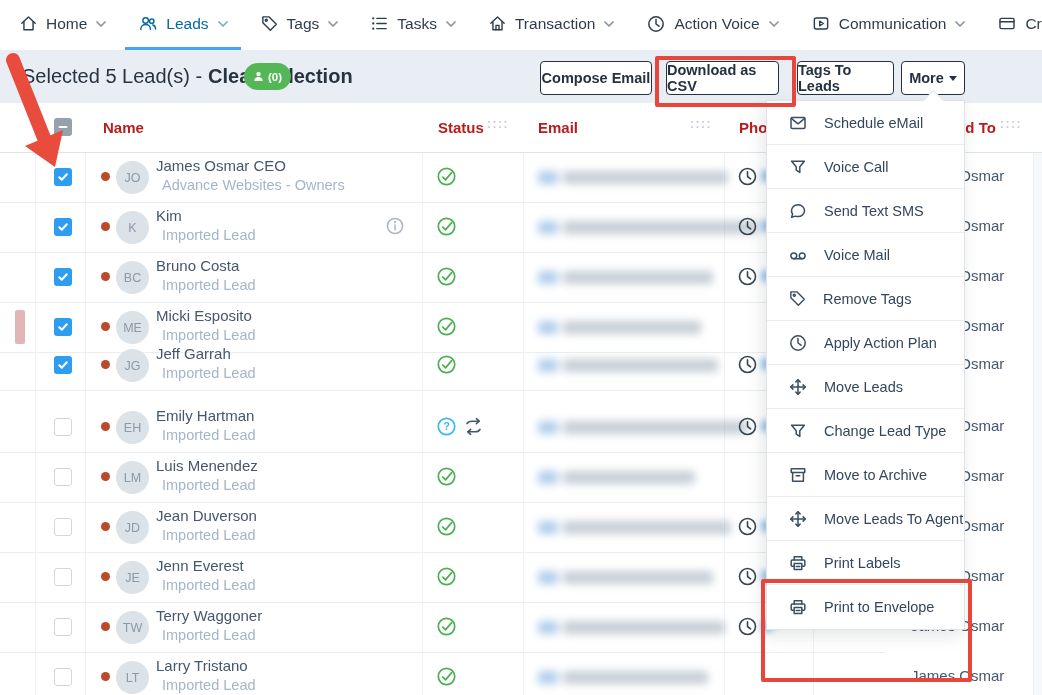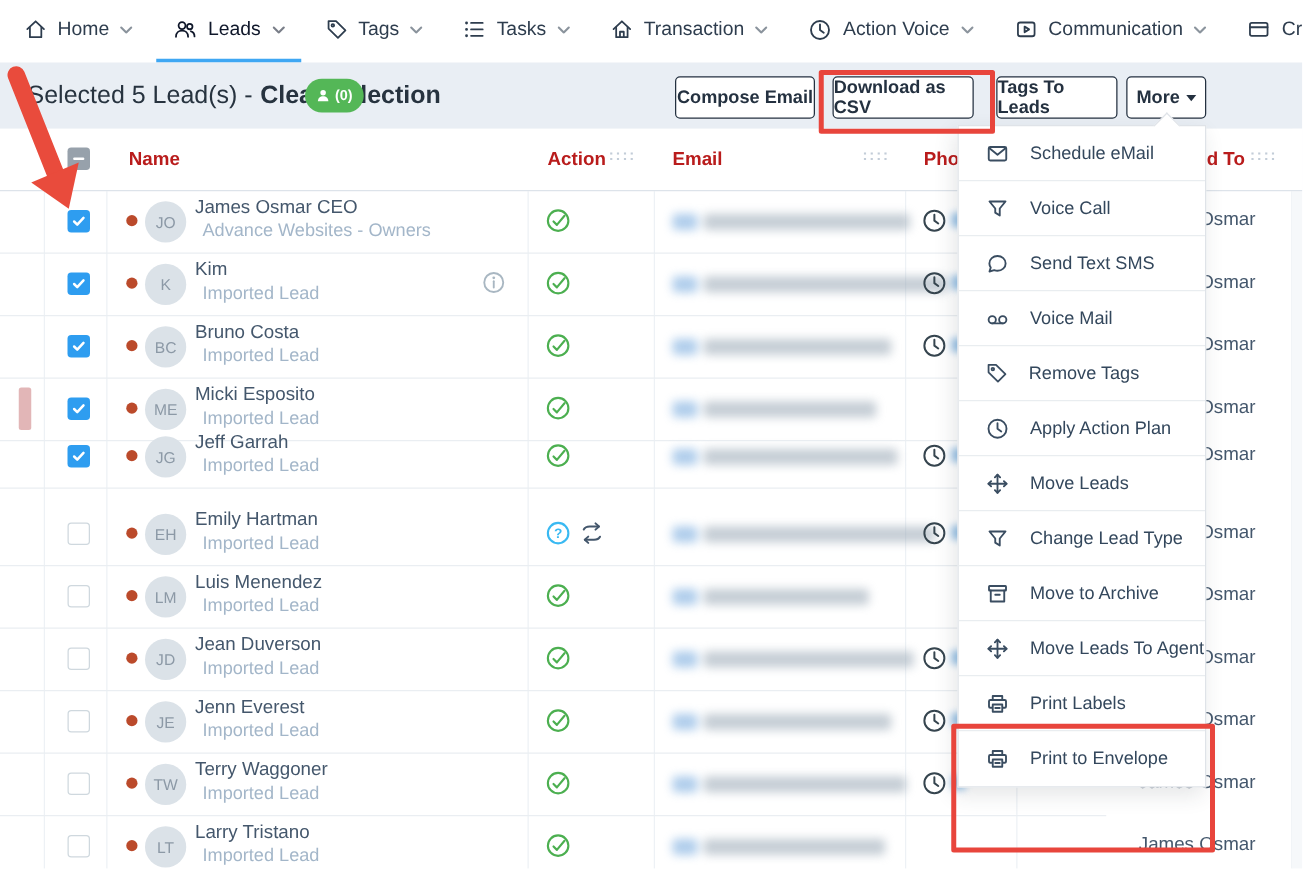--- a/index.html
+++ b/index.html
@@ -7,21 +7,21 @@
        font-family:"Liberation Sans",sans-serif;color:#2e3d4e}
   .icn{display:inline-flex}
   .icn svg{display:block}
 
   
   .navbar{position:absolute;left:0;top:0;width:1042px;height:50px;display:flex;
           align-items:stretch;padding-left:6px;box-sizing:border-box;background:#fff}
   .nav-item{display:flex;align-items:center;gap:8px;padding:0 13px;margin-right:6px;
             font-size:15.5px;color:#2e3d4e;cursor:pointer;white-space:nowrap;
             border-bottom:3px solid transparent;box-sizing:border-box}
-  .nav-item.active{color:#0f172a;border-bottom-color:#3fa7f3}
+  .nav-item.active{color:#0369a1;border-bottom-color:#3fa7f3}
   .nav-item .chev{margin-left:1px;opacity:.55}
 
   
   .selbar{position:absolute;left:0;top:50px;width:1042px;height:53px;background:#e9eef4}
   .selbar-text{position:absolute;left:22px;top:0;height:100%;display:flex;align-items:center;
                font-size:20px;color:#27333f;gap:6px}
   .clear{font-weight:700;cursor:pointer}
   .badge{position:absolute;left:244px;top:13px;width:47px;height:27px;background:#54b757;
          border-radius:14px;display:flex;align-items:center;justify-content:center;gap:4px;
          color:#fff;font-size:11.5px;font-weight:700;cursor:pointer}
@@ -236,21 +236,21 @@
   <div class="vline" style="left:1033px"></div>
   <div class="rightstrip"></div>
 
   <div class="thead">
     <div class="cb head">
       <svg width="12" height="12" viewBox="0 0 12 12">
           <path d="M2.5 6 H9.5" stroke="#fff" stroke-width="2" stroke-linecap="round"></path>
         </svg>
     </div>
     <span class="th" style="left:103px">Name</span>
-    <span class="th" style="left:438px">Action</span>
+    <span class="th" style="left:438px">Status</span>
     <span class="handle" style="left:487px">::::</span>
     <span class="th" style="left:538px">Email</span>
     <span class="handle" style="left:690px">::::</span>
     <span class="th" style="left:739px">Phone</span>
     <span class="th" style="left:907px">Assigned To</span>
     <span class="handle" style="left:1000px">::::</span>
   </div>
 
   <div class="rows">
       <div class="row" style="top: 0px;">

